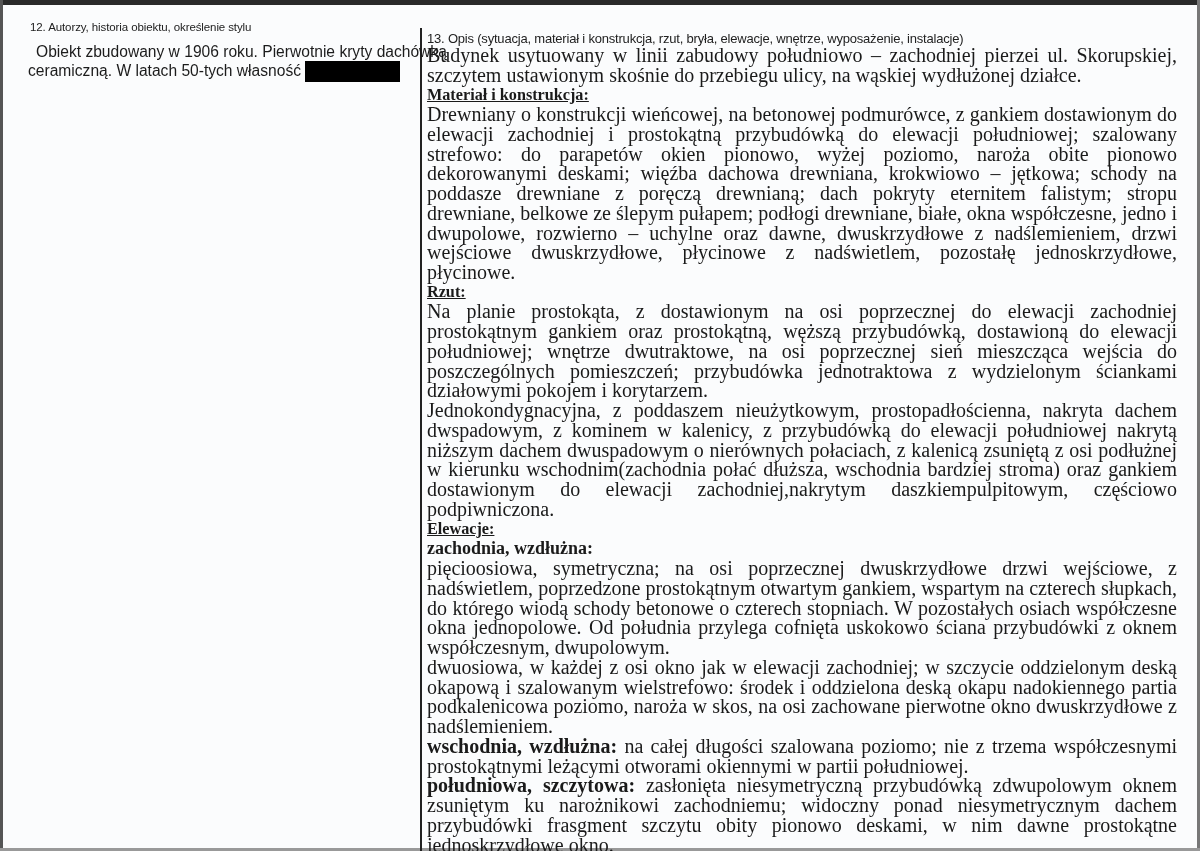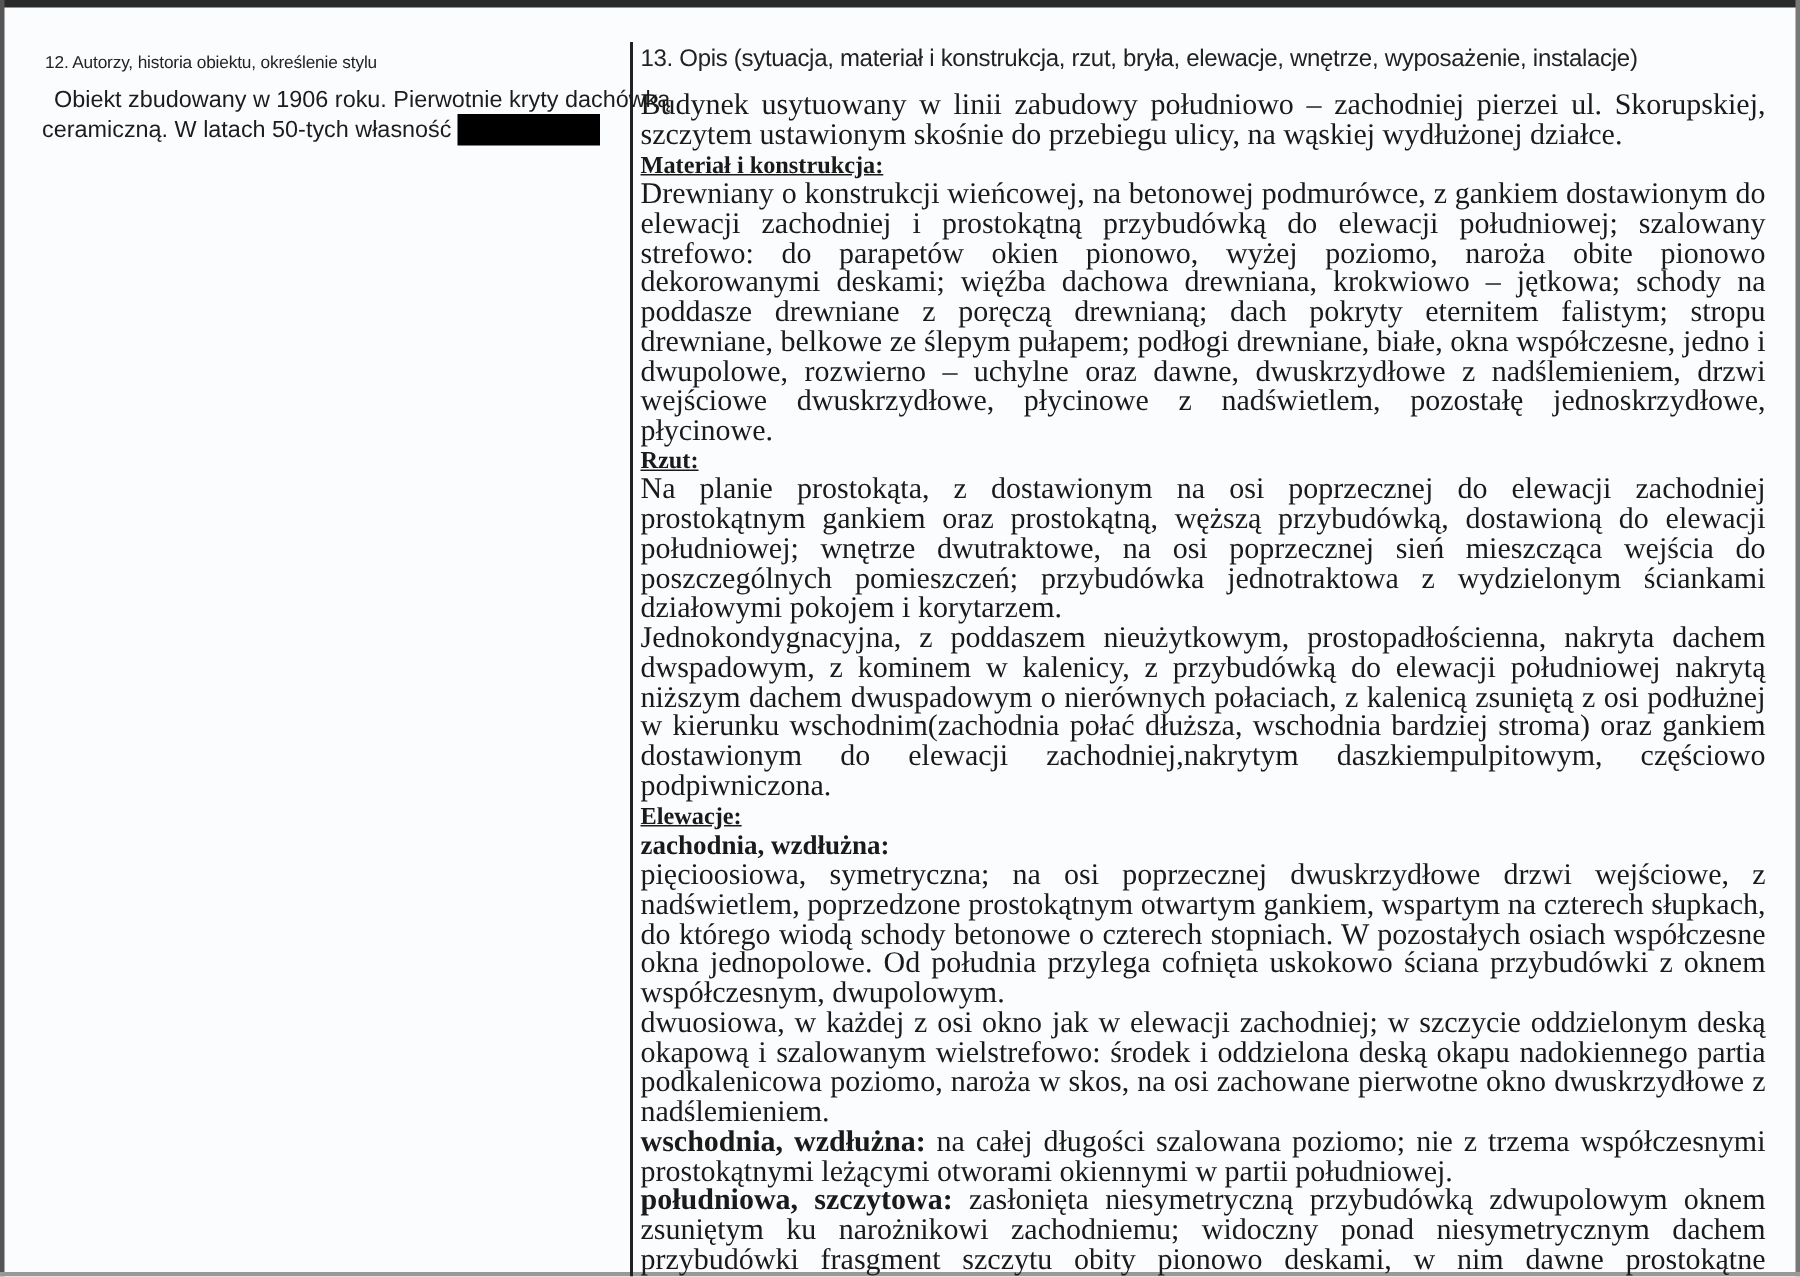--- a/index.html
+++ b/index.html
@@ -9,29 +9,29 @@
     position:relative;
     font-family:"Liberation Serif", serif;
     color:#1a1a1a;
   }
   .scan-top { position:absolute; left:0; top:0; width:1200px; height:5px; background:#2a2a2a; }
   .scan-left { position:absolute; left:0; top:0; width:3px; height:851px; background:#555; }
   .scan-right { position:absolute; right:0; top:0; width:3px; height:851px; background:#777; }
   .scan-bottom { position:absolute; left:0; bottom:0; width:1200px; height:3px; background:#999; }
   .divider { position:absolute; left:420px; top:28px; width:2px; height:823px; background:#222; }
 
-  .left-col { position:absolute; left:30px; top:36px; width:385px; font-family:"Liberation Sans", sans-serif; }
+  .left-col { position:absolute; left:30px; top:21px; width:385px; font-family:"Liberation Sans", sans-serif; }
   .left-heading { font-size:11.5px; color:#222; letter-spacing:-0.1px; margin:0; }
   .left-body { margin-top:11px; font-size:15.6px; line-height:16.5px; color:#1c1c1c; text-align:left; }
   .left-body .l1 { display:block; padding-left:6px; white-space:nowrap; }
   .left-body .l2 { display:block; white-space:nowrap; margin-left:-2px; }
   .redact { display:inline-block; width:95px; height:21px; background:#000; vertical-align:-6px; margin-left:4px; }
 
   .right-col { position:absolute; left:427px; top:31px; width:750px; }
-  .right-heading { font-family:"Liberation Sans", sans-serif; font-size:16px; color:#222; margin:0 0 12px 0; white-space:nowrap; letter-spacing:-0.2px; }
+  .right-heading { font-family:"Liberation Sans", sans-serif; font-size:13px; color:#222; margin:0 0 0 0; white-space:nowrap; letter-spacing:-0.2px; }
   .sec-title { font-weight:bold; text-decoration:underline; font-size:16.2px; line-height:19.6px; margin:0; }
   .para { font-size:20px; line-height:19.75px; text-align:justify; margin:0; }
   .sub-title { font-weight:bold; font-size:18px; line-height:19.75px; margin:0; }
   .inline-bold { font-weight:bold; }
 </style>
 </head>
 <body>
 
 <div class="scan-top"></div>
 <div class="scan-left"></div>

